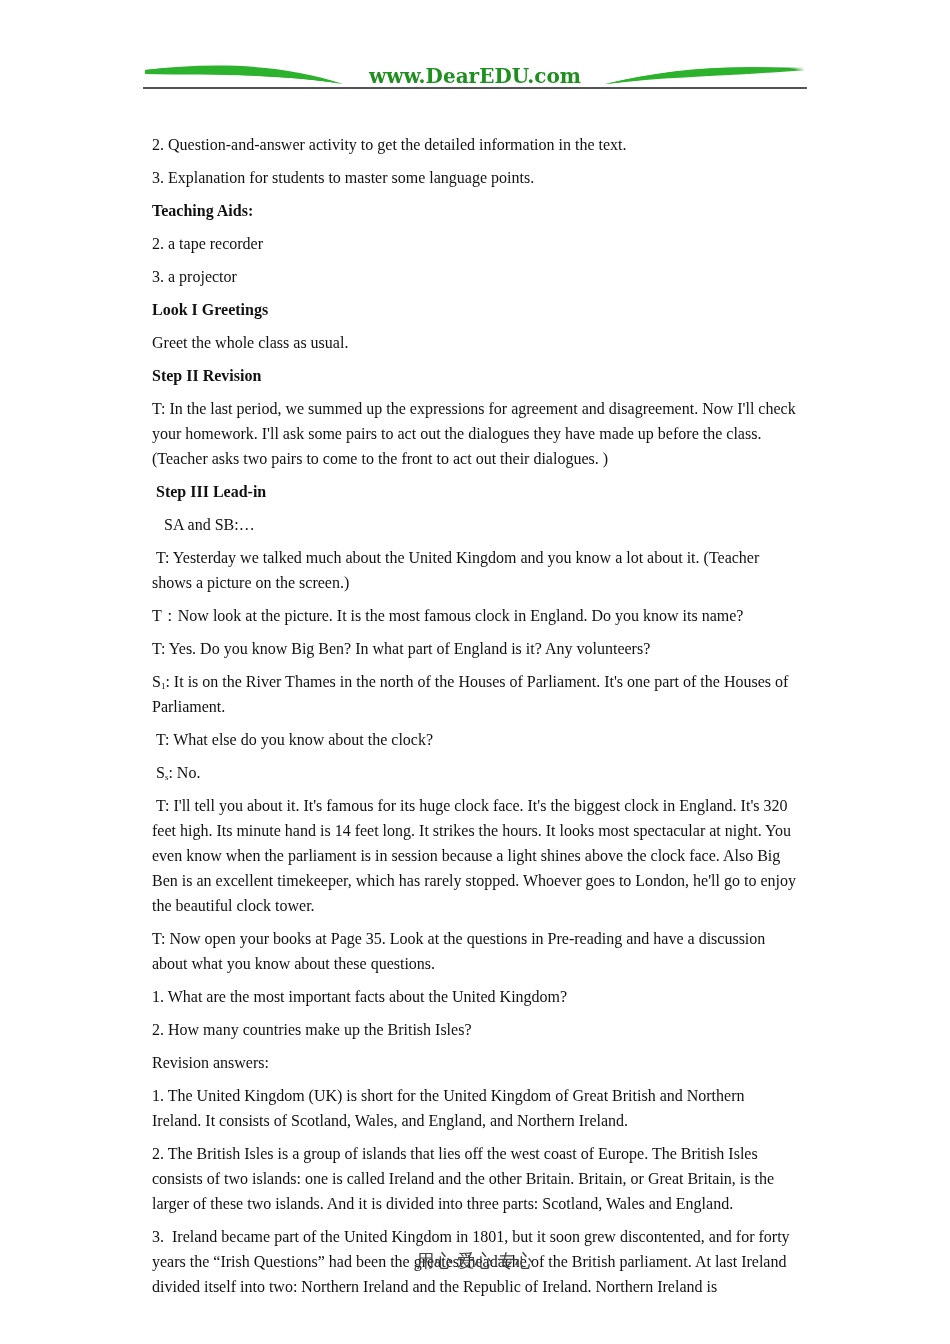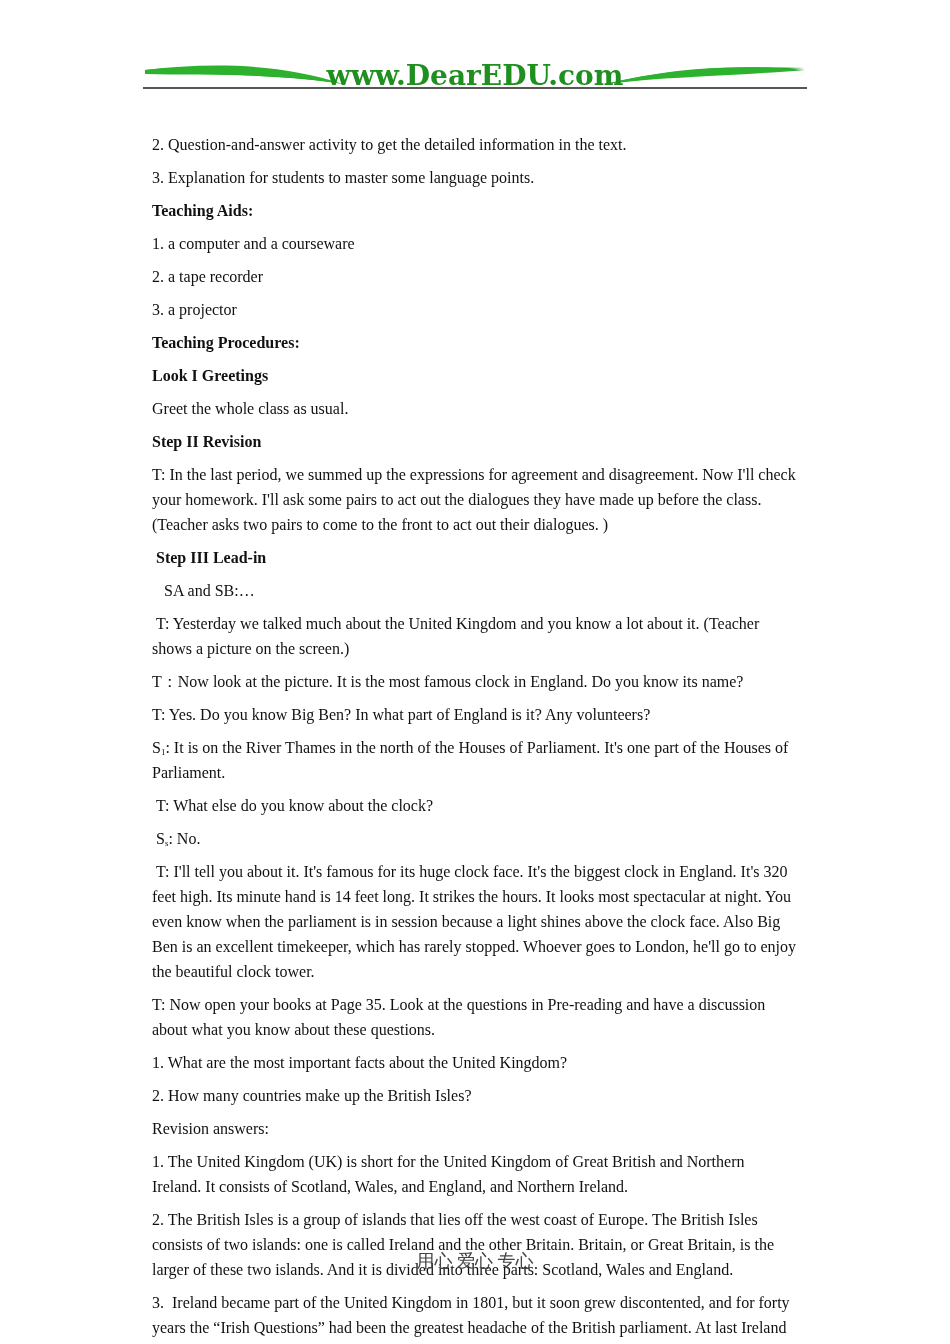--- a/index.html
+++ b/index.html
@@ -1,21 +1,21 @@
 <!DOCTYPE html>
 <html><head>
 <meta charset="utf-8">
 <style>
   html, body { margin: 0; padding: 0; background: #ffffff; }
   body { width: 950px; height: 1344px; position: relative; overflow: hidden; }
   .header { position: absolute; left: 143px; top: 62px; width: 664px; height: 28px; }
   .header svg { position: absolute; left: 0; top: 0; }
   .header-text {
     position: absolute; left: 0; right: 0; top: 1px; text-align: center;
-    font-family: "DejaVu Serif", serif; font-weight: bold; font-size: 28px;
+    font-family: "DejaVu Serif", serif; font-weight: bold; font-size: 20px;
     color: #1f8f1f; letter-spacing: 0px; line-height: 26px;
   }
   .header-rule { position: absolute; left: 143px; top: 87px; width: 664px; height: 2px; background: #555; }
   .content {
     position: absolute; left: 144px; top: 124px; width: 660px;
     font-family: "Liberation Serif", serif; font-size: 16px; line-height: 25px; color: #111;
   }
   .line { margin: 8px; white-space: pre-wrap; }
   .bold { font-weight: bold; }
   sub { font-size: 9px; vertical-align: -2px; line-height: 0; }
@@ -35,24 +35,22 @@
     <path d="M462 22 C 530 6, 590 2, 662 8 C 590 14, 530 14, 462 22 Z" fill="#2cb22c"></path>
   </svg>
   <div class="header-text">www.DearEDU.com</div>
 </div>
 <div class="header-rule"></div>
 
 <div class="content" id="content">
     <p class="line">2. Question-and-answer activity to get the detailed information in the text.</p>
     <p class="line">3. Explanation for students to master some language points.</p>
     <p class="line bold">Teaching Aids:</p>
-    <p class="line">1. a computer and a courseware</p>
     <p class="line">2. a tape recorder</p>
     <p class="line">3. a projector</p>
-    <p class="line bold">Teaching Procedures:</p>
     <p class="line bold">Look I Greetings</p>
     <p class="line">Greet the whole class as usual.</p>
     <p class="line bold">Step II Revision</p>
     <p class="line">T: In the last period, we summed up the expressions for agreement and disagreement. Now I'll check your homework. I'll ask some pairs to act out the dialogues they have made up before the class.(Teacher asks two pairs to come to the front to act out their dialogues. )</p>
     <p class="line bold"> Step III Lead-in</p>
     <p class="line">   SA and SB:…</p>
     <p class="line"> T: Yesterday we talked much about the United Kingdom and you know a lot about it. (Teacher shows a picture on the screen.)</p>
     <p class="line">T：Now look at the picture. It is the most famous clock in England. Do you know its name?</p>
     <p class="line">T: Yes. Do you know Big Ben? In what part of England is it? Any volunteers?</p>
     <p class="line"><span>S</span><sub>1</sub><span>: It is on the River Thames in the north of the Houses of Parliament. It's one part of the Houses of Parliament.</span></p>

